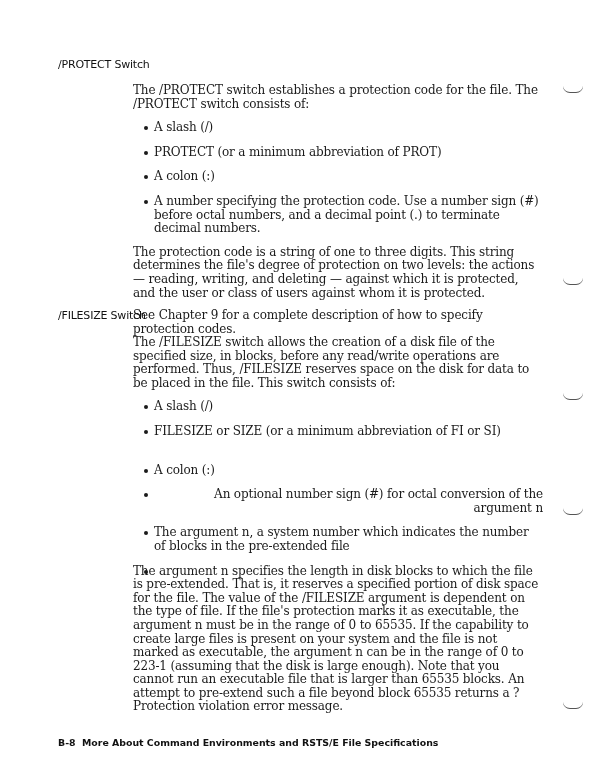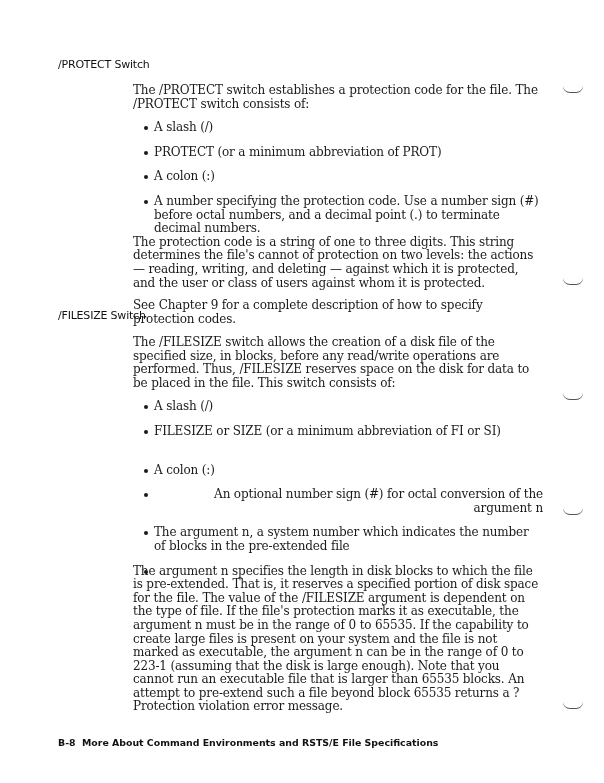--- a/index.html
+++ b/index.html
@@ -40,23 +40,23 @@
 <body>
 
 <div class="heading" style="top:58px;">/PROTECT Switch</div>
 
 <div class="body-block" style="top:84px;">
   <p class="para">The /PROTECT switch establishes a protection code for the file. The /PROTECT switch consists of:</p>
   <ul class="bullets" style="margin-top:10px;">
     <li style="margin-bottom:11px;"><span class="dot"></span><span>A slash (/)</span></li>
     <li style="margin-bottom:11px;"><span class="dot"></span><span>PROTECT (or a minimum abbreviation of PROT)</span></li>
     <li style="margin-bottom:11px;"><span class="dot"></span><span>A colon (:)</span></li>
-    <li style=""><span class="dot"></span><span>A number specifying the protection code. Use a number sign (#) before octal numbers, and a decimal point (.) to terminate decimal numbers.</span></li>
+    <li style="margin-bottom:10px;"><span class="dot"></span><span>A number specifying the protection code. Use a number sign (#) before octal numbers, and a decimal point (.) to terminate decimal numbers.</span></li>
   </ul>
-  <p class="para" style="margin-bottom:9px;">The protection code is a string of one to three digits. This string determines the file's cannot of protection on two levels: the actions — reading, writing, and deleting — against which it is protected, and the user or class of users against whom it is protected.</p>
+  <p class="para" style="margin-bottom:9px;">The protection code is a string of one to three digits. This string determines the file's degree of protection on two levels: the actions — reading, writing, and deleting — against which it is protected, and the user or class of users against whom it is protected.</p>
   <p class="para">See Chapter 9 for a complete description of how to specify protection codes.</p>
 </div>
 
 <div class="heading" style="top:309px;">/FILESIZE Switch</div>
 
 <div class="body-block" style="top:336px;">
   <p class="para">The /FILESIZE switch allows the creation of a disk file of the specified size, in blocks, before any read/write operations are performed. Thus, /FILESIZE reserves space on the disk for data to be placed in the file. This switch consists of:</p>
   <ul class="bullets" style="margin-top:10px;">
     <li style="margin-bottom:11px;"><span class="dot"></span><span>A slash (/)</span></li>
     <li style="margin-bottom:25px;"><span class="dot"></span><span>FILESIZE or SIZE (or a minimum abbreviation of FI or SI)</span></li>

